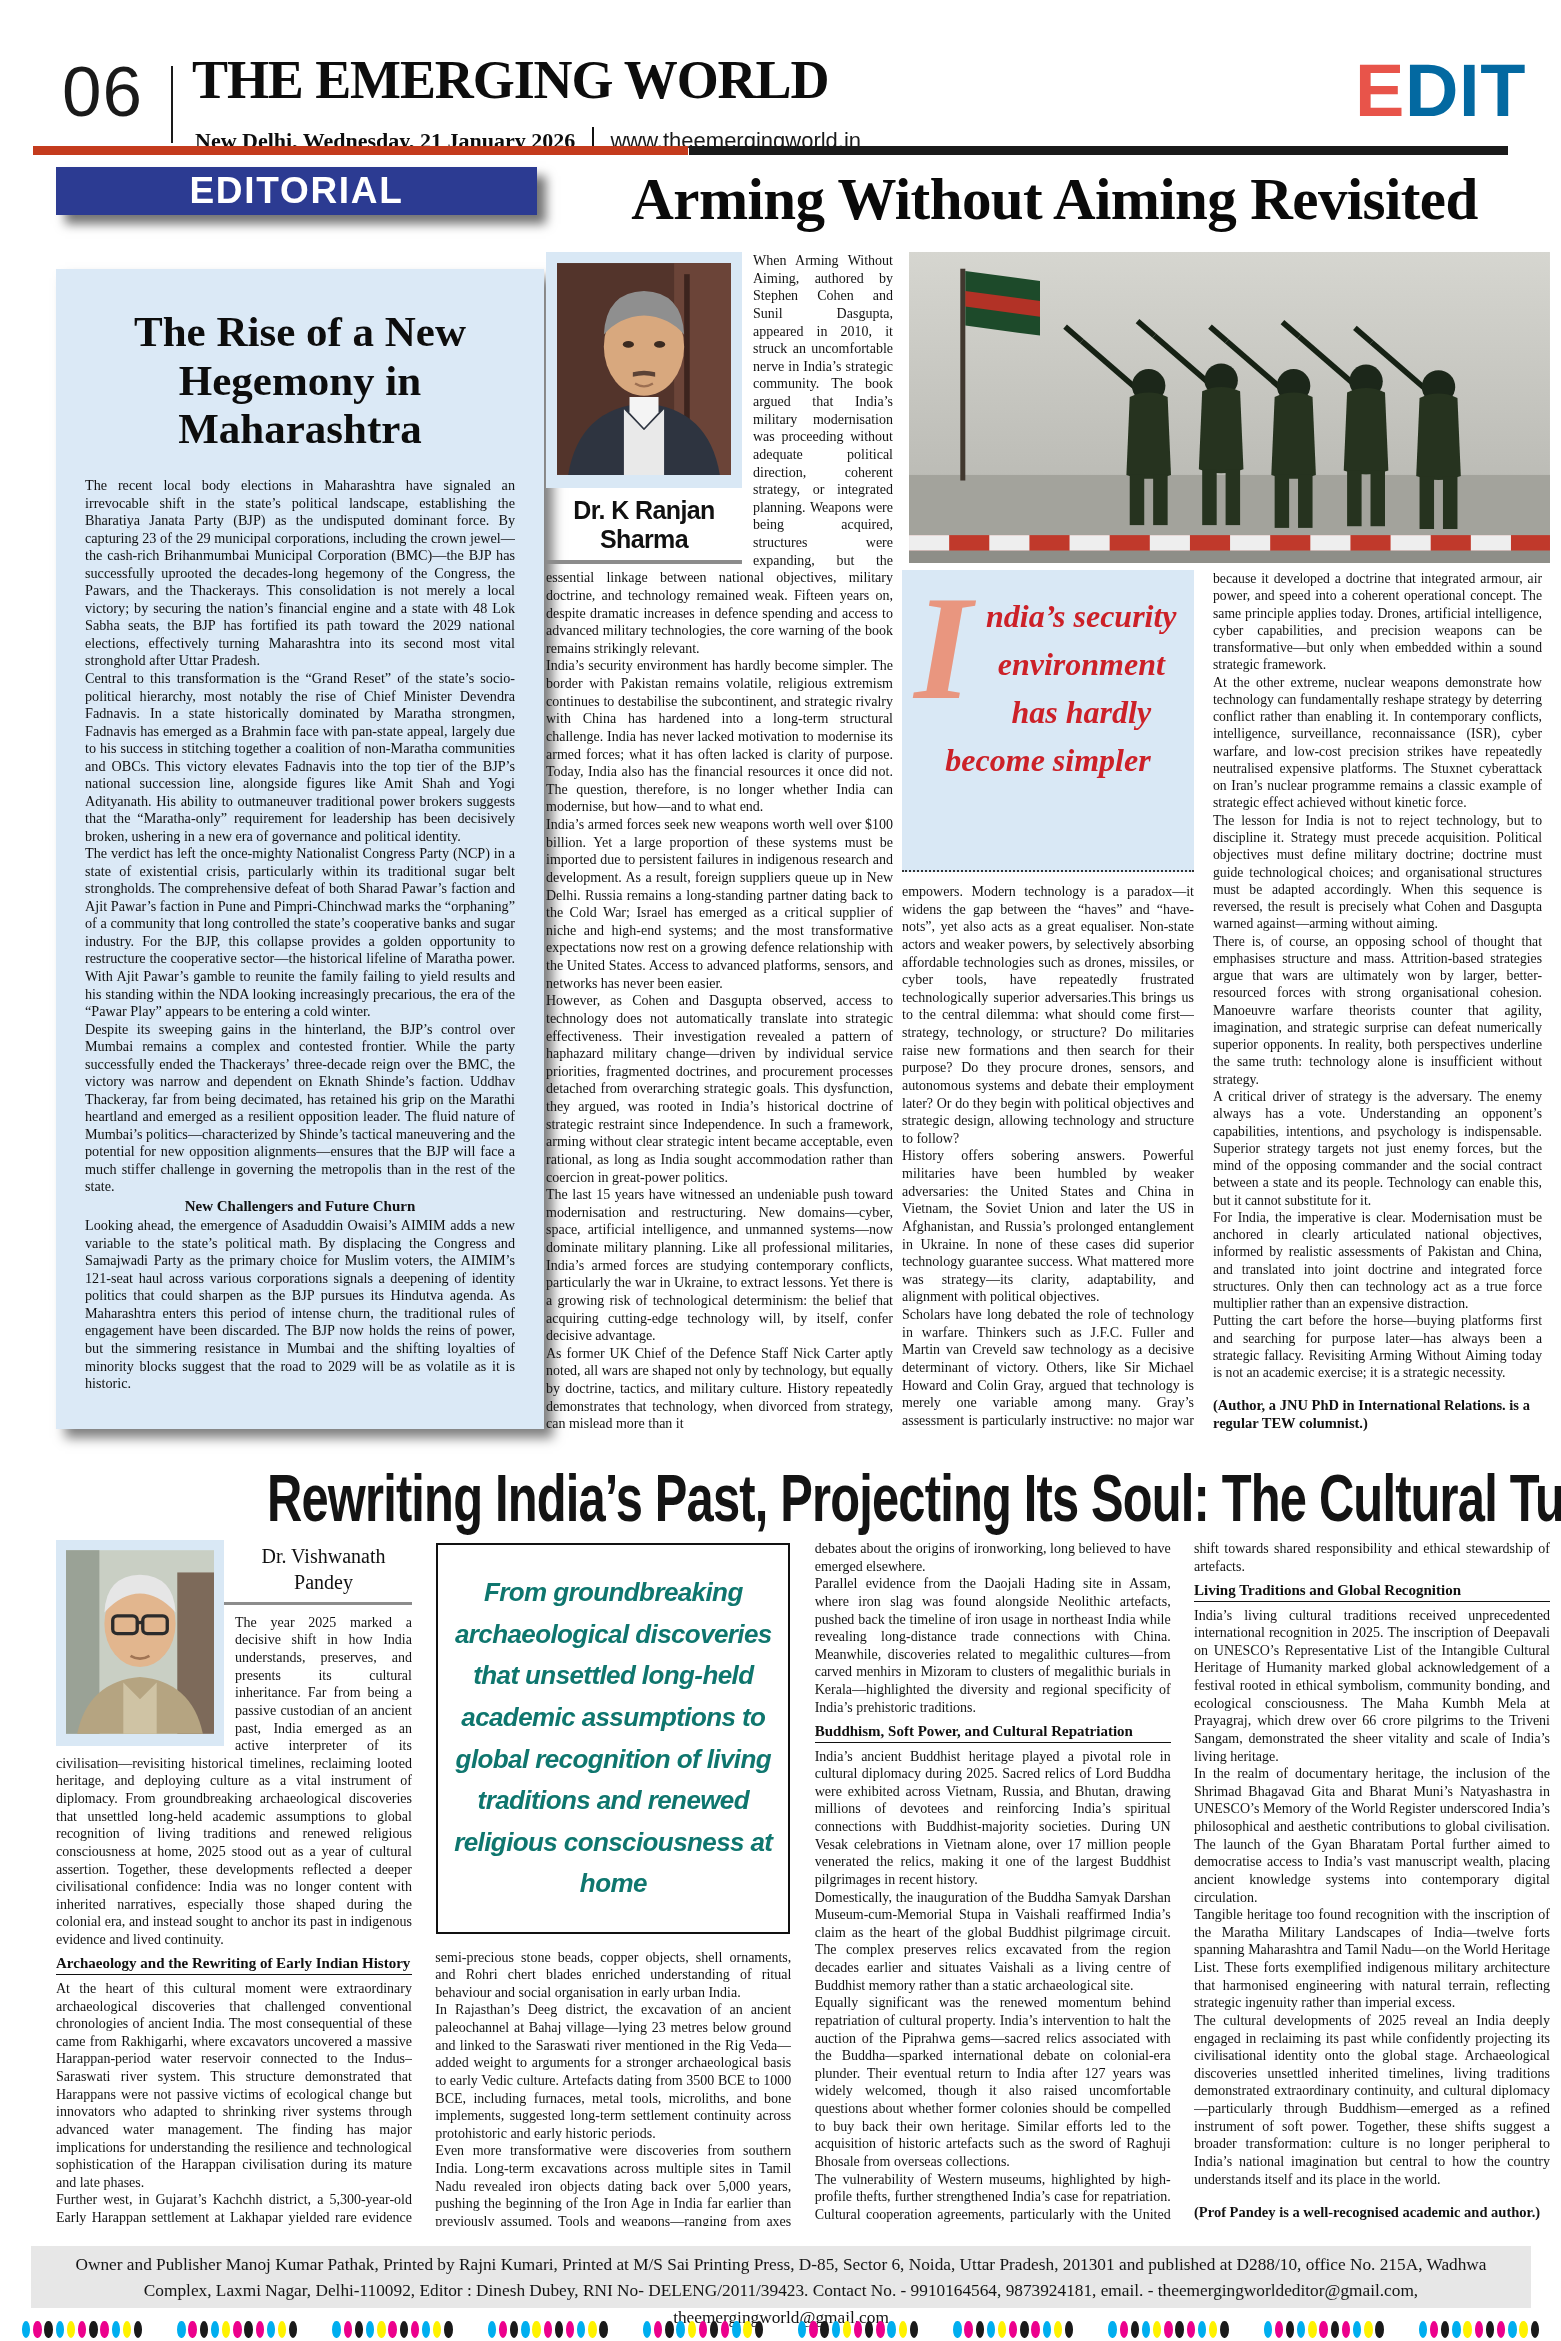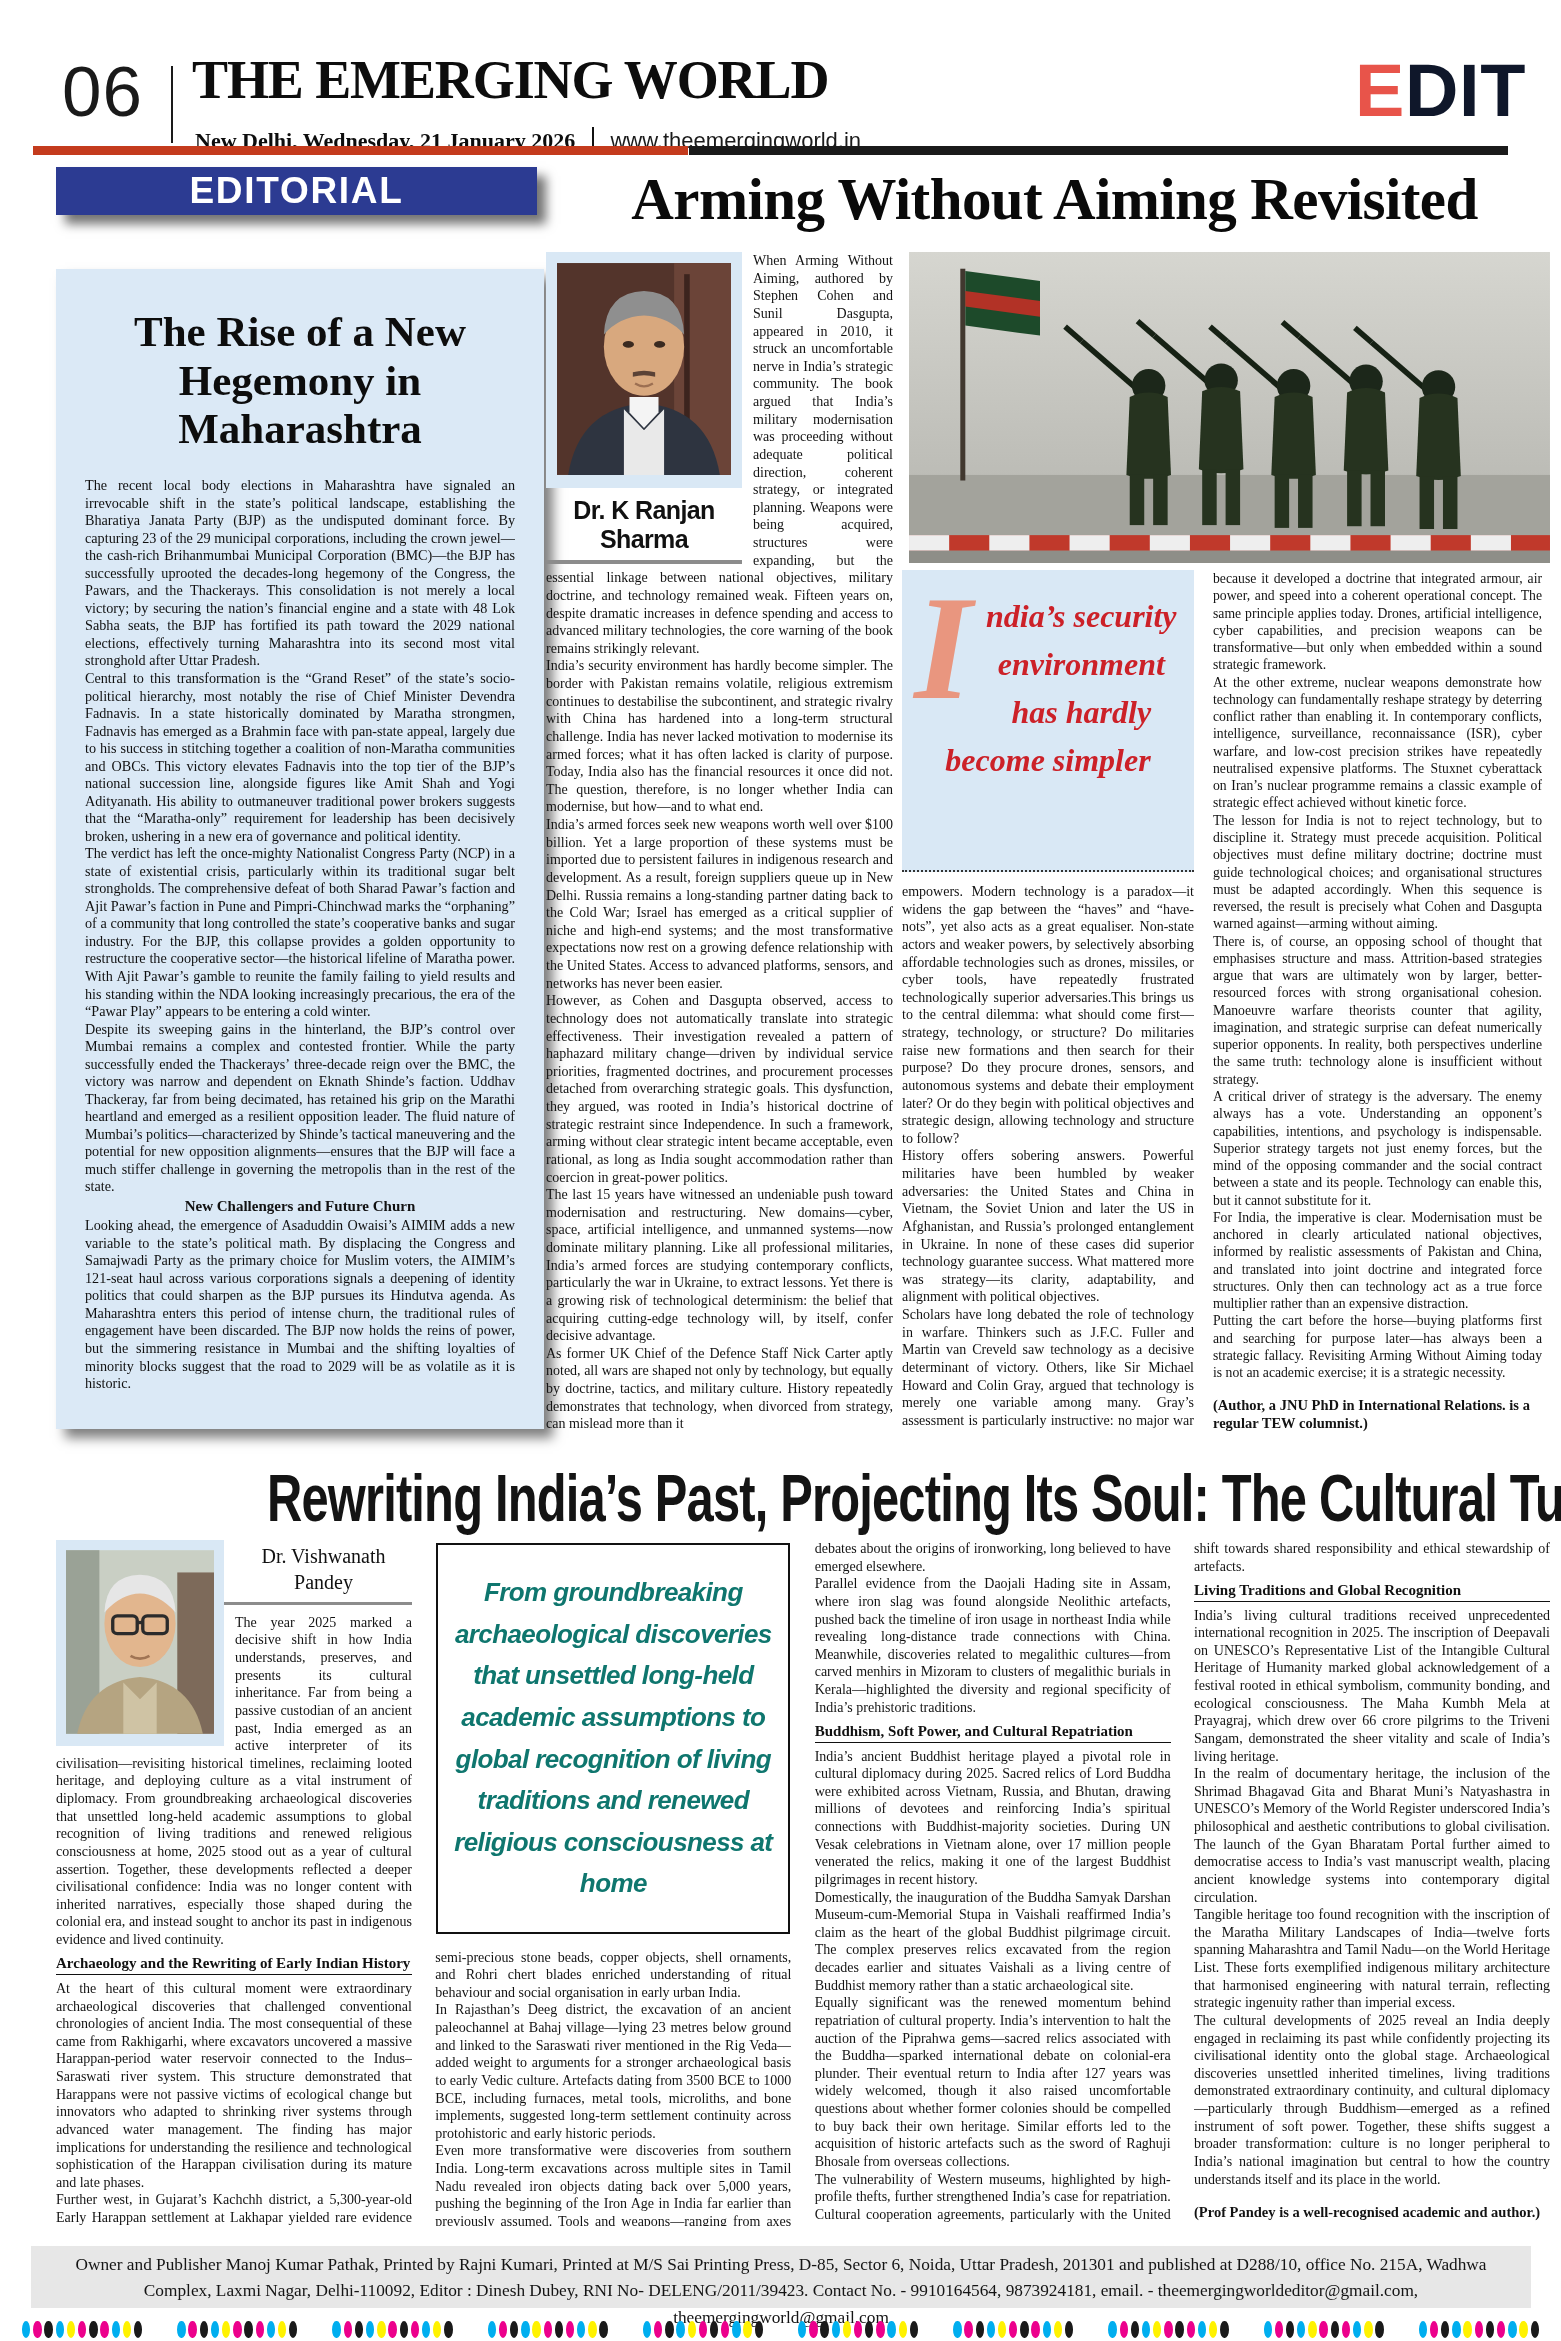--- a/index.html
+++ b/index.html
@@ -10,21 +10,21 @@
            font-size:71px;font-weight:400;letter-spacing:1.1px;color:#1a1a1a;}
   .vr1{position:absolute;left:171px;top:66px;width:2.2px;height:77px;background:#1a1a1a;}
   .masthead{position:absolute;left:192px;top:49px;font-size:54px;font-weight:bold;
             letter-spacing:-1.1px;color:#0d0d0d;white-space:nowrap;}
   .dateline-row{position:absolute;left:195px;top:127px;display:flex;align-items:center;white-space:nowrap;}
   .dateline{font-size:22px;font-weight:bold;color:#0d0d0d;}
   .vr2{display:inline-block;width:1.7px;height:27px;background:#111;margin:0 16.7px;}
   .website{font-family:"Liberation Sans",sans-serif;font-size:22px;color:#1a1a1a;}
   .edit-label{position:absolute;right:35px;top:48px;font-family:"Liberation Sans",sans-serif;
               font-size:74px;font-weight:bold;letter-spacing:0.6px;}
-  .edit-e{color:#e8544a;} .edit-dit{color:#0f172a;}
+  .edit-e{color:#e8544a;} .edit-dit{color:#0369a1;}
   .bar-red{position:absolute;left:33px;top:146px;width:655px;height:9px;background:#c43b1d;}
   .bar-black{position:absolute;left:689px;top:146px;width:819px;height:9px;background:#1a1a1a;}
   
   .edi-label-box{position:absolute;left:56px;top:167px;width:481px;height:48px;background:#2c3b92;
                  box-shadow:9px 9px 10px rgba(0,0,0,0.55);display:flex;align-items:center;justify-content:center;}
   .edi-label-box span{font-family:"Liberation Sans",sans-serif;font-size:37px;font-weight:bold;
                       color:#fff;letter-spacing:1.7px;}
   .edi-box{position:absolute;left:56px;top:269px;width:488px;height:1160px;background:#dbe9f6;
            box-shadow:9px 9px 11px rgba(0,0,0,0.5);box-sizing:border-box;
            padding:39px 29px 16.7px 29px;overflow:hidden;}

